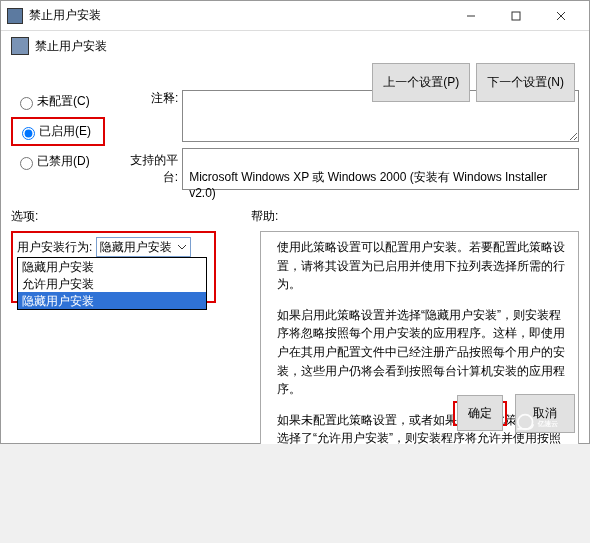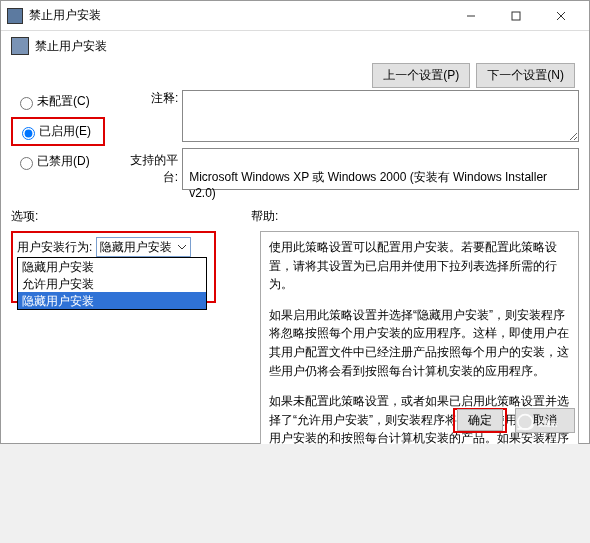--- a/index.html
+++ b/index.html
@@ -7,21 +7,21 @@
   .window { width: 590px; height: 444px; background: #fff; border: 1px solid #999; position: relative; }
   .titlebar { height: 30px; background: #fff; border-bottom: 1px solid #ddd; display: flex; align-items: center; padding: 0 6px; }
   .titlebar .icon { width: 16px; height: 16px; margin-right: 6px; background:#5c7aa0; border:1px solid #333; display:inline-block;}
   .titlebar .title { flex: 1; }
   .winbtns { display:flex; height:100%; }
   .winbtn { width: 45px; display:flex; align-items:center; justify-content:center; color:#333; }
   .content { padding: 6px 10px 0 10px; position:relative; height: calc(100% - 30px); }
   .iconrow { display:flex; align-items:center; margin-bottom:6px; }
   .iconrow .bigicon { width:18px; height:18px; background:#7a93b5; border:1px solid #333; margin-right:6px; }
   .navbtns { position:absolute; top:32px; right:14px; display:flex; gap:6px; }
-  .btn { border:1px solid #adadad; background:#e1e1e1; padding:3px 10px; min-width:86px; text-align:center; cursor:default; }
+  .btn { border:1px solid #adadad; background:#e1e1e1; padding:10px 10px; min-width:86px; text-align:center; cursor:default; }
   .hl-red { border:2px solid #d00; padding:4px 12px 4px 4px; display:inline-block; margin:4px 0;}
   .radiorow { display:flex; align-items:center; margin:3px 0 3px 4px; }
   .radiorow input { margin-right:4px; }
   .toparea { display:flex; }
   .leftcol { width:110px; }
   .rightcol { flex:1; padding-left:8px; }
   .lbl { text-align:right; padding-right:4px; }
   .commentbox { border:1px solid #888; background:#fff; height:52px; width:100%; margin-bottom:6px; }
   .platbox { border:1px solid #888; background:#fff; padding:20px 6px; width:100%; height:34px; }
   .secrow { display:flex; margin-top:18px; }
@@ -31,21 +31,21 @@
   .rightpane { flex:1; margin-left:6px; }
   .opt-hl { border:2px solid #d00; padding:4px; width:205px; height:72px; position:relative;}
   .combo { border:1px solid #7a9fcf; background:#fff; width:95px; height:20px; display:inline-flex; align-items:center; padding:0 3px; position:relative;}
   .combo .arrow { position:absolute; right:2px; top:3px; width:12px; height:12px; }
   .combo .arrow svg { width:12px; height:12px;}
   .dropdown { position:absolute; left:4px; top:24px; border:1px solid #000; background:#fff; width:190px; }
   .dropdown .ddhead { background:#fff; padding:1px 4px; height:17px; border-bottom:0; }
   .dropdown .ditem { padding:1px 4px; height:17px; }
   .dropdown .ditem.sel { background:#2f72d6; color:#fff; }
   .helpbox { border:1px solid #aaa; background:#fff; padding:6px 8px; height:290px; overflow:auto; line-height:1.55;}
-  .helpbox p { margin:0 0 12px 0; }
+  .helpbox p { margin:0 0 12px 8px; }
   .footer { position:absolute; bottom:10px; right:14px; display:flex; gap:8px; align-items:center;justify-content:center;}
   .btn-ok-hl { border:2px solid #d00; padding:2px; }
   .watermark { position:absolute; right:6px; bottom:4px; }
   .watermark svg { width:68px; height:28px; opacity:0.9;}
 </style>
 </head>
 <body>
 
 <div class="window">
   <div class="titlebar">

